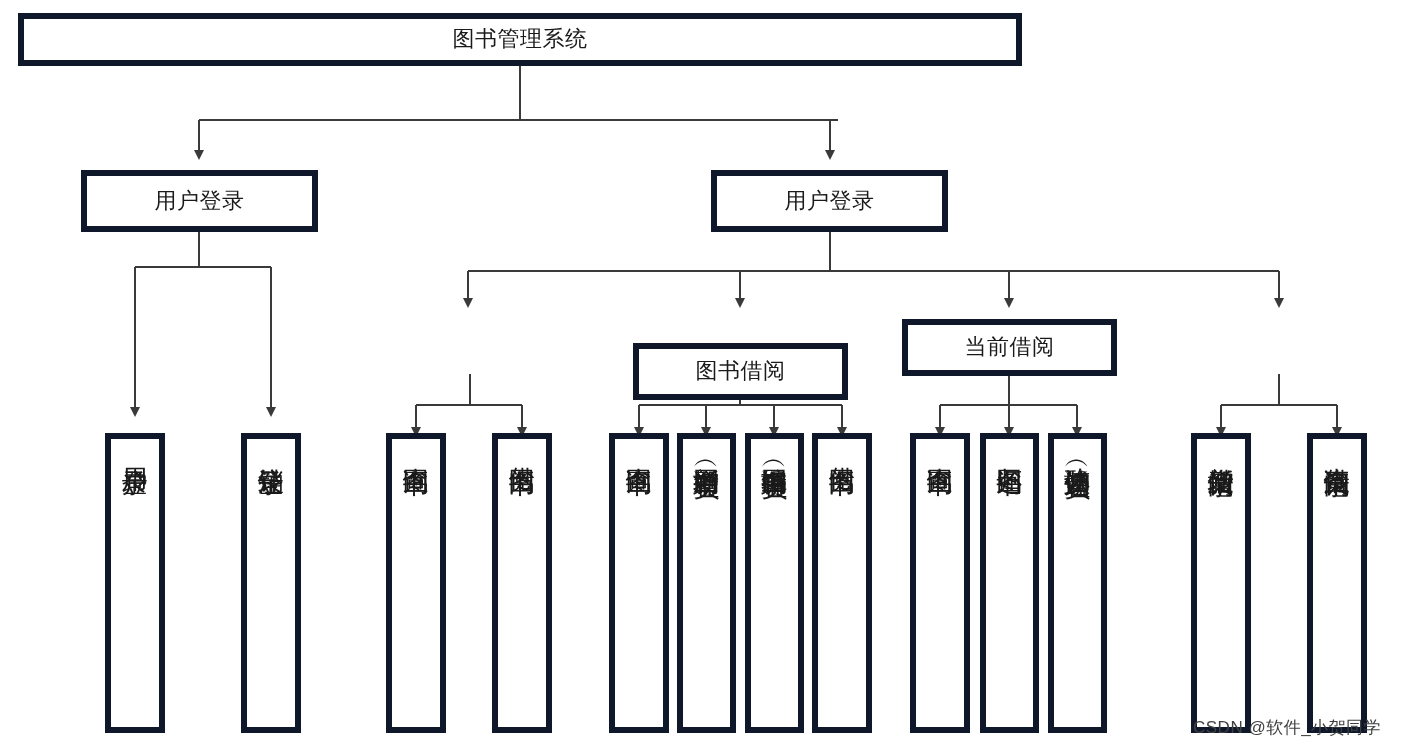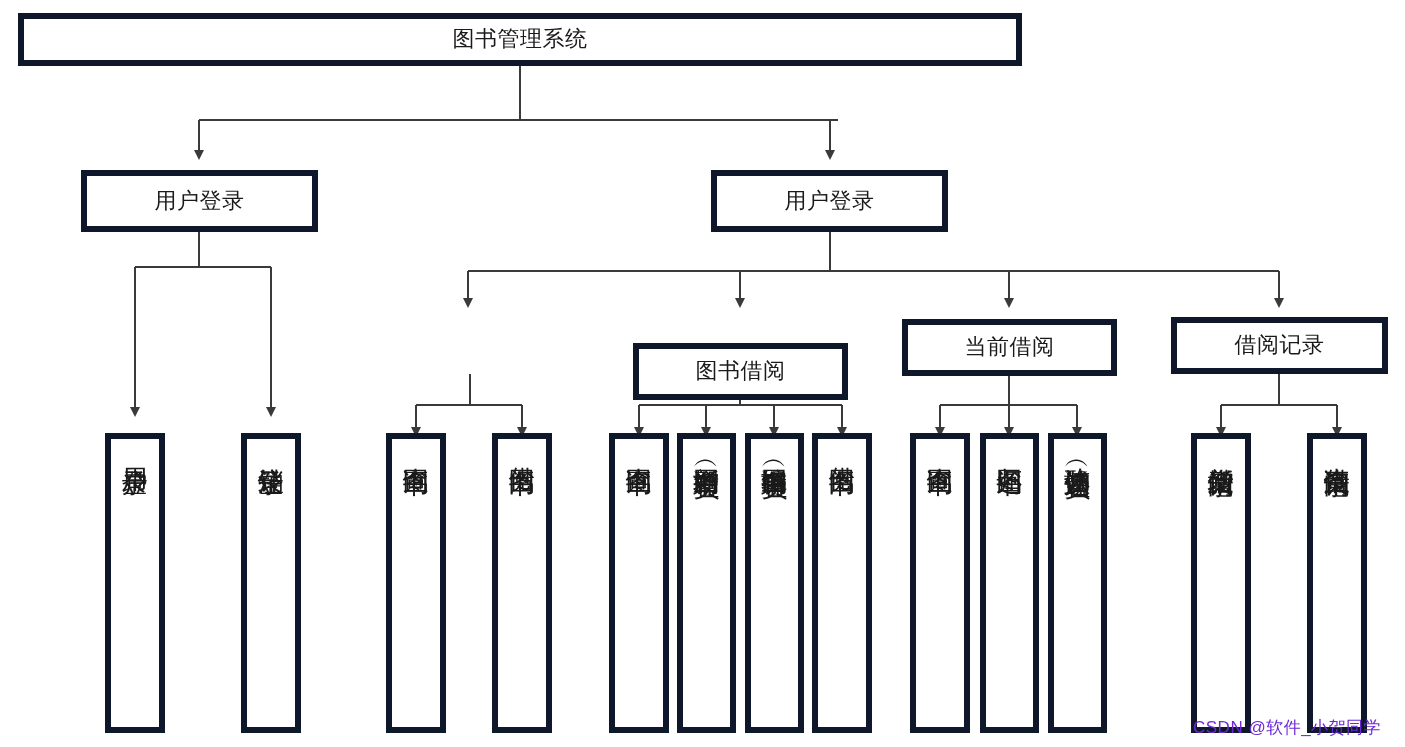--- a/index.html
+++ b/index.html
@@ -52,21 +52,21 @@
   }
   .vert .node-label {
     writing-mode: vertical-rl;
     text-orientation: upright;
     font-size: 26px;
     line-height: 1.02;
     letter-spacing: 1px;
   }
   .watermark {
     position: absolute;
-    color: #6d28d9;
+    color: #404040;
     font-size: 17px;
     letter-spacing: 0.5px;
     white-space: nowrap;
     user-select: none;
   }
 </style>
 </head>
 <body>
 
 <div id="canvas">
@@ -135,23 +135,20 @@
 
 
   <div class="node horiz" style="left:633px; top:317px; width:215px; height:57px;margin-top:26px;">
     <span class="node-label">图书借阅</span>
   </div>
 
   <div class="node horiz" style="left:902px; top:319px; width:215px; height:57px;">
     <span class="node-label">当前借阅</span>
   </div>
 
-  <div class="node horiz" style="left:1171px; top:317px; width:217px; height:57px;">
-    <span class="node-label">借阅记录</span>
-  </div>
 
   <div class="node vert" style="left:105px; top:433px; width:60px; height:300px;">
     <span class="node-label">用户登录</span>
   </div>
 
   <div class="node vert" style="left:241px; top:433px; width:60px; height:300px;">
     <span class="node-label">注销登录</span>
   </div>
 
   <div class="node vert" style="left:386px; top:433px; width:60px; height:300px;">

